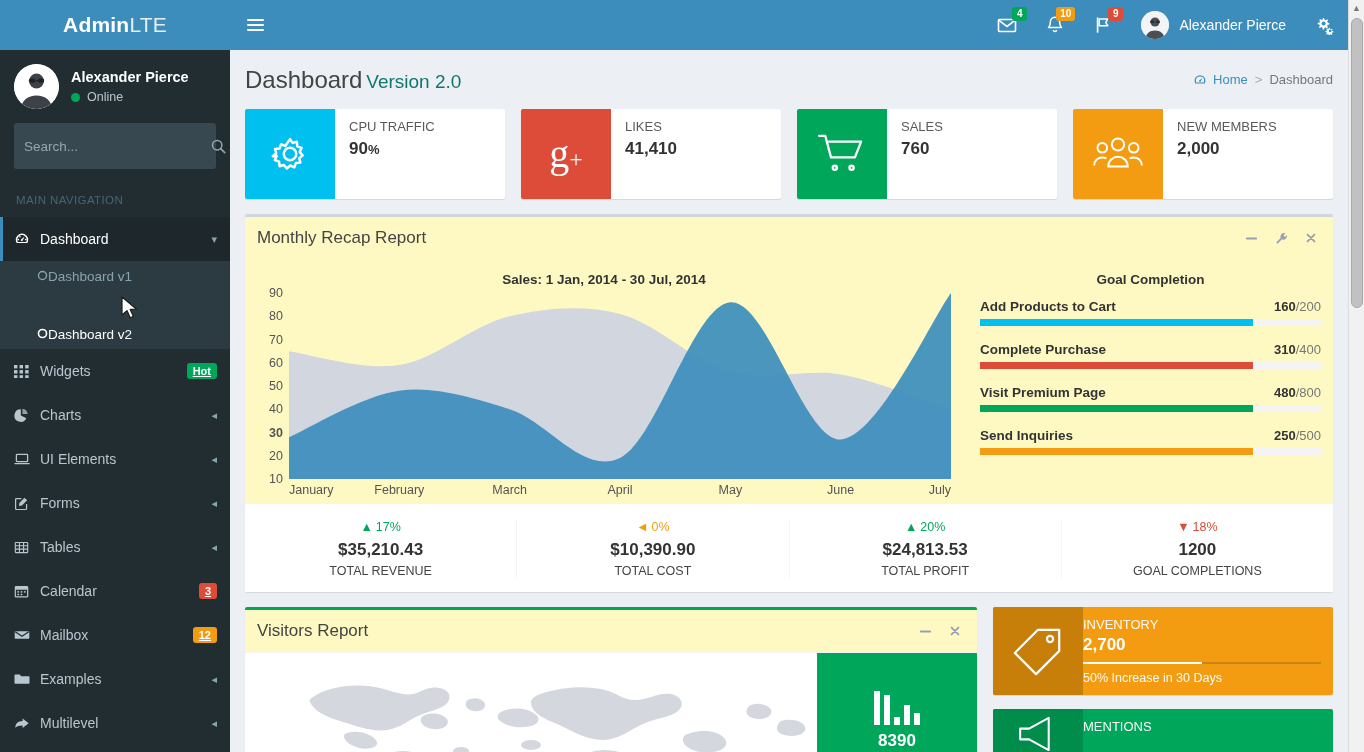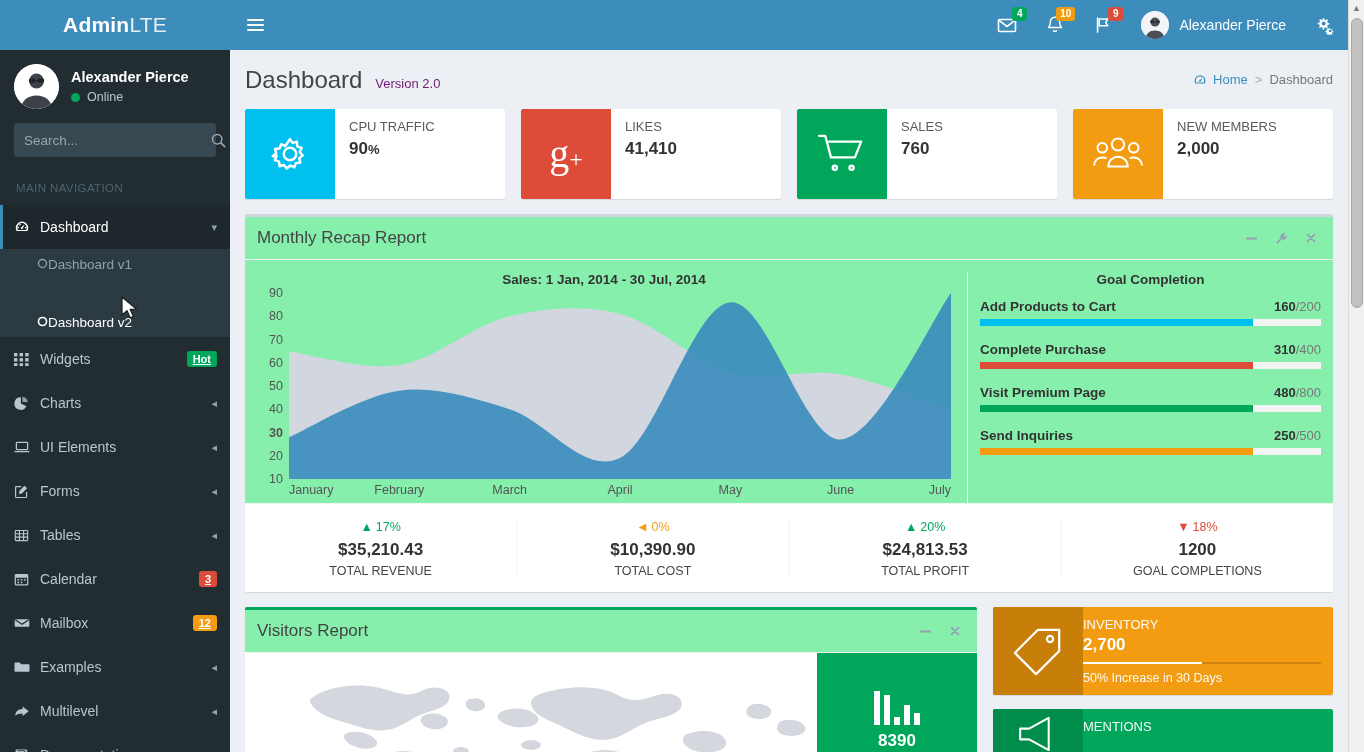--- a/index.html
+++ b/index.html
@@ -65,21 +65,21 @@
   .user-panel { display: flex; align-items: center; padding: 14px 10px 14px 14px; }
   .user-panel .ava {
     width: 45px; height: 45px; border-radius: 50%; overflow: hidden;
     background: #fff; flex: 0 0 auto; margin-right: 12px;
   }
   .user-panel .info .nm { color: #fff; font-size: 14.5px; font-weight: 600; margin-bottom: 5px; }
   .user-panel .info .st { color: #b8c7ce; font-size: 12.5px; display: flex; align-items: center; }
   .dot { width: 9px; height: 9px; border-radius: 50%; background: #00a65a; margin-right: 7px; display: inline-block; }
 
   .search-wrap { padding: 0 14px 14px; }
-  .search-box { display: flex; align-items: center; background: #374850; border-radius: 3px; height: 34px; }
+  .search-box { display: flex; align-items: center; background: #374850; border-radius: 3px; height: 46px; }
   .search-box input {
     flex: 1; background: transparent; border: 0; outline: none;
     color: #fff; font-size: 13.5px; padding: 0 10px;
     font-family: "Liberation Sans", sans-serif;
   }
   .search-box input::placeholder { color: #97a7af; }
   .search-btn { width: 34px; height: 34px; display: flex; align-items: center; justify-content: center; cursor: pointer; }
 
   .nav-header { color: #4b646f; font-size: 11.5px; padding: 11px 16px; letter-spacing: .4px; }
   .menu-item {
@@ -103,21 +103,21 @@
   .submenu .sub-item.active { color: #fff; margin-top: 28px; }
   .submenu .sub-item .circ { width: 22px; flex: 0 0 22px; }
 
   
   .content {
     position: absolute; left: 230px; top: 50px; right: 16px; bottom: 0;
     background: #ecf0f5; overflow: hidden;
   }
   .content-header { padding: 16px 15px 0 15px; position: relative; }
   .page-title { font-size: 24px; font-weight: 400; color: #444; display: inline-block; }
-  .page-sub { font-size: 13px; color: #701a75; margin-left: 9px; }
+  .page-sub { font-size: 19px; color: #0f766e; }
   .breadcrumb {
     position: absolute; right: 15px; top: 22px; font-size: 13px; color: #444;
     display: flex; align-items: center;
   }
   .breadcrumb .bc-home { color: #3c8dbc; display: flex; align-items: center; cursor: pointer; }
   .breadcrumb .sep { color: #aaa; margin: 0 7px; }
   .breadcrumb .cur { color: #777; }
 
   .row { display: flex; padding: 0 7px; }
   .col { padding: 0 8px; }
@@ -133,21 +133,21 @@
     width: 90px; flex: 0 0 90px; display: flex; align-items: center; justify-content: center;
     color: #fff;
   }
   .ib-body { padding: 10px 10px 0 14px; display: flex; flex-direction: column; justify-content: flex-start; }
   .ib-text { font-size: 13px; color: #5a5a5a; text-transform: uppercase; margin-bottom: 5px; }
   .ib-number { font-size: 17px; font-weight: 700; color: #333; }
   .ib-number small { font-size: 13px; font-weight: 700; }
 
   
   .box {
-    background: #86efac; border-radius: 2px; box-shadow: 0 1px 1px rgba(0,0,0,.1);
+    background: #fef9c3; border-radius: 2px; box-shadow: 0 1px 1px rgba(0,0,0,.1);
     border-top: 3px solid #d2d6de; position: relative;
   }
   .box.box-success { border-top-color: #00a65a; }
   .box-header {
     padding: 10px 10px 10px 12px; display: flex; align-items: center;
     border-bottom: 1px solid #f4f4f4; min-height: 42px;
   }
   .box-title { font-size: 17px; font-weight: 400; color: #444; }
   .box-tools { margin-left: auto; display: flex; align-items: center; gap: 6px; }
   .box-tool {

